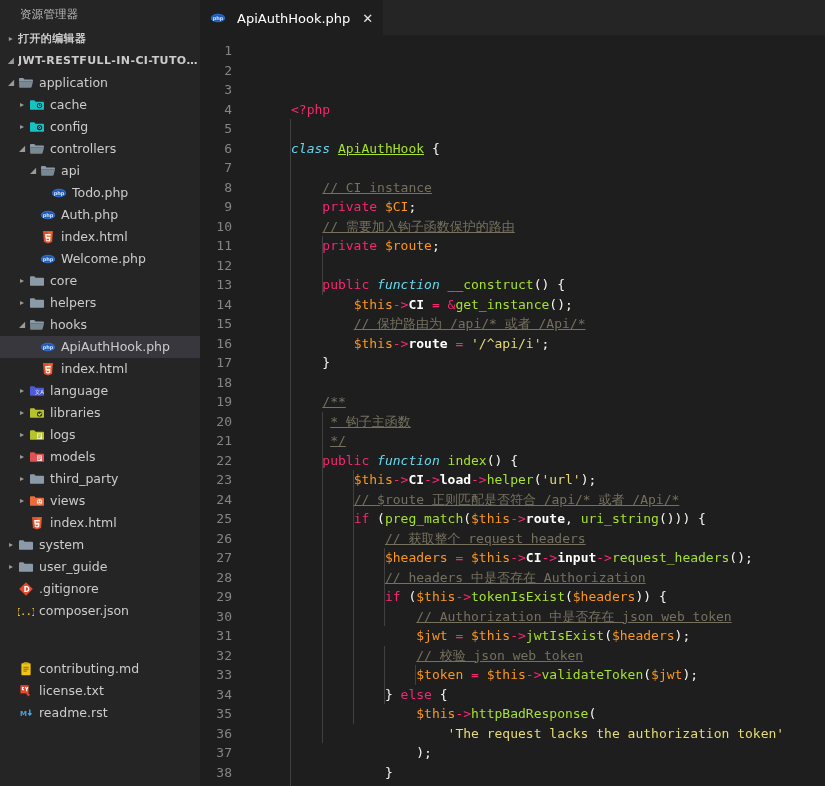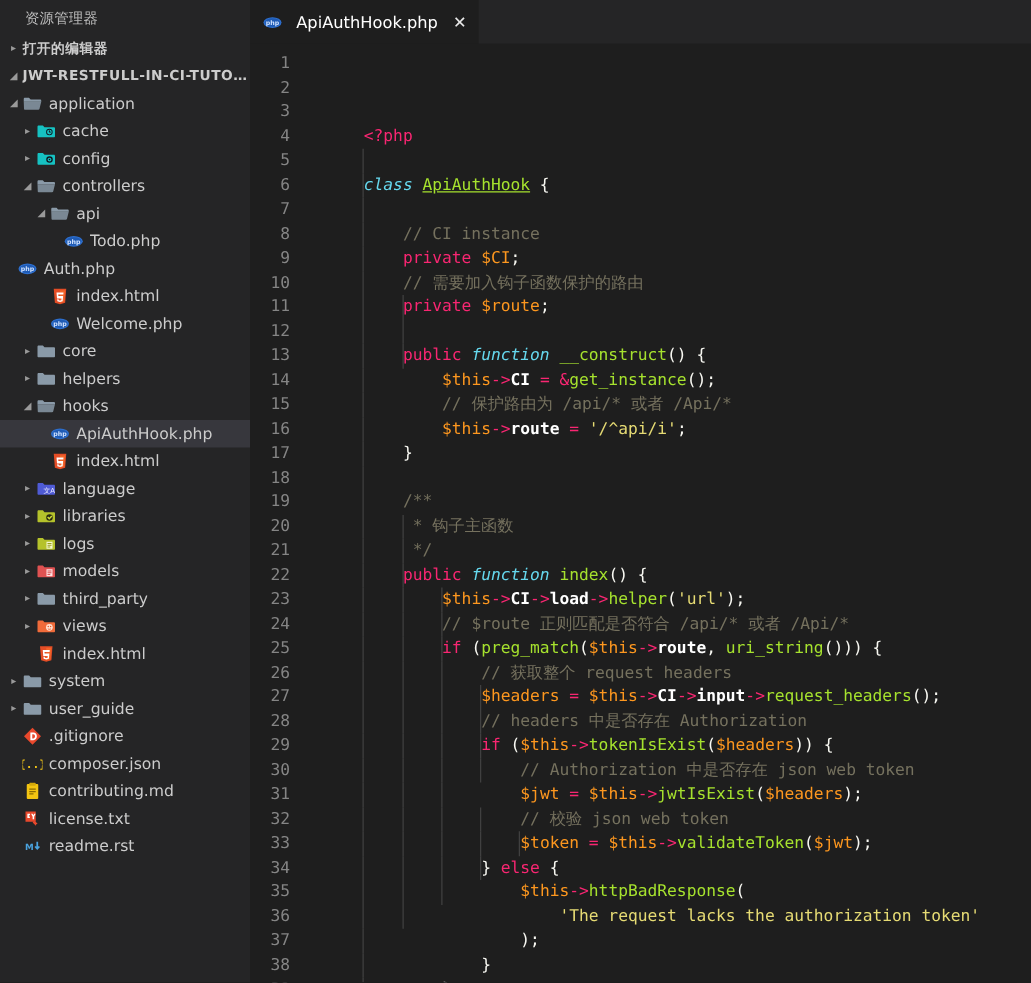--- a/index.html
+++ b/index.html
@@ -112,21 +112,21 @@
   
   .t-tag      { color: #f92672; }
   .t-key      { color: #f92672; }
   .t-kw-it    { color: #66d9ef; font-style: italic; }
   .t-class    { color: #a6e22e; text-decoration: underline; }
   .t-fn       { color: #a6e22e; }
   .t-var      { color: #fd971f; }
   .t-prop     { color: #ffffff; font-weight: bold; }
   .t-plain    { color: #f8f8f2; }
   .t-str      { color: #e6db74; }
-  .t-cmt      { color: #75715e; }
+  .t-cmt      { color: #75715e; text-decoration: underline; }
   .t-op       { color: #f92672; }
 </style>
 </head>
 <body>
 
 <div class="app">
 
   <div class="sidebar">
     <div class="sidebar-title">资源管理器</div>
     <div class="tree" id="tree">
@@ -196,21 +196,21 @@
           <span class="twisty none"></span>
           <span class="ic">
             <svg width="16" height="16" viewBox="0 0 16 16">
               <ellipse cx="8" cy="8" rx="7.2" ry="4.3" fill="#2d6fcf"></ellipse>
               <ellipse cx="8" cy="8" rx="6.1" ry="3.3" fill="#1f5bb5"></ellipse>
               <text x="8" y="10" font-size="5" fill="#cfe2ff" text-anchor="middle" font-family="DejaVu Sans, sans-serif" font-weight="bold">php</text>
             </svg>
           </span>
           <span class="lbl">Todo.php</span>
         </div>
-        <div class="row" style="">
+        <div class="row" style="padding-left: 26px;">
           <span class="twisty none"></span>
           <span class="ic">
             <svg width="16" height="16" viewBox="0 0 16 16">
               <ellipse cx="8" cy="8" rx="7.2" ry="4.3" fill="#2d6fcf"></ellipse>
               <ellipse cx="8" cy="8" rx="6.1" ry="3.3" fill="#1f5bb5"></ellipse>
               <text x="8" y="10" font-size="5" fill="#cfe2ff" text-anchor="middle" font-family="DejaVu Sans, sans-serif" font-weight="bold">php</text>
             </svg>
           </span>
           <span class="lbl">Auth.php</span>
         </div>
@@ -392,21 +392,21 @@
         </div>
         <div class="row" style="padding-left: 4px;">
           <span class="twisty none"></span>
           <span class="ic">
             <svg width="16" height="16" viewBox="0 0 16 16">
               <text x="8" y="11.6" font-size="9" fill="#f0c419" text-anchor="middle" font-family="DejaVu Sans Mono, monospace" font-weight="bold">{..}</text>
             </svg>
           </span>
           <span class="lbl">composer.json</span>
         </div>
-        <div class="row" style="padding-left: 4px;">
+        <div class="row" style="padding-left: 4px; margin-top: 36px;">
           <span class="twisty none"></span>
           <span class="ic">
             <svg width="16" height="16" viewBox="0 0 16 16">
               <rect x="3.4" y="2.2" width="9.2" height="12" rx=".8" fill="#f3c411"></rect>
               <rect x="5.4" y="1.2" width="5.2" height="2.3" rx=".7" fill="#d4a80a"></rect>
               <path d="M5.4 6.3h5.2M5.4 8.2h5.2M5.4 10.1h3.4" stroke="#8a6b00" stroke-width="1"></path>
             </svg>
           </span>
           <span class="lbl">contributing.md</span>
         </div>

